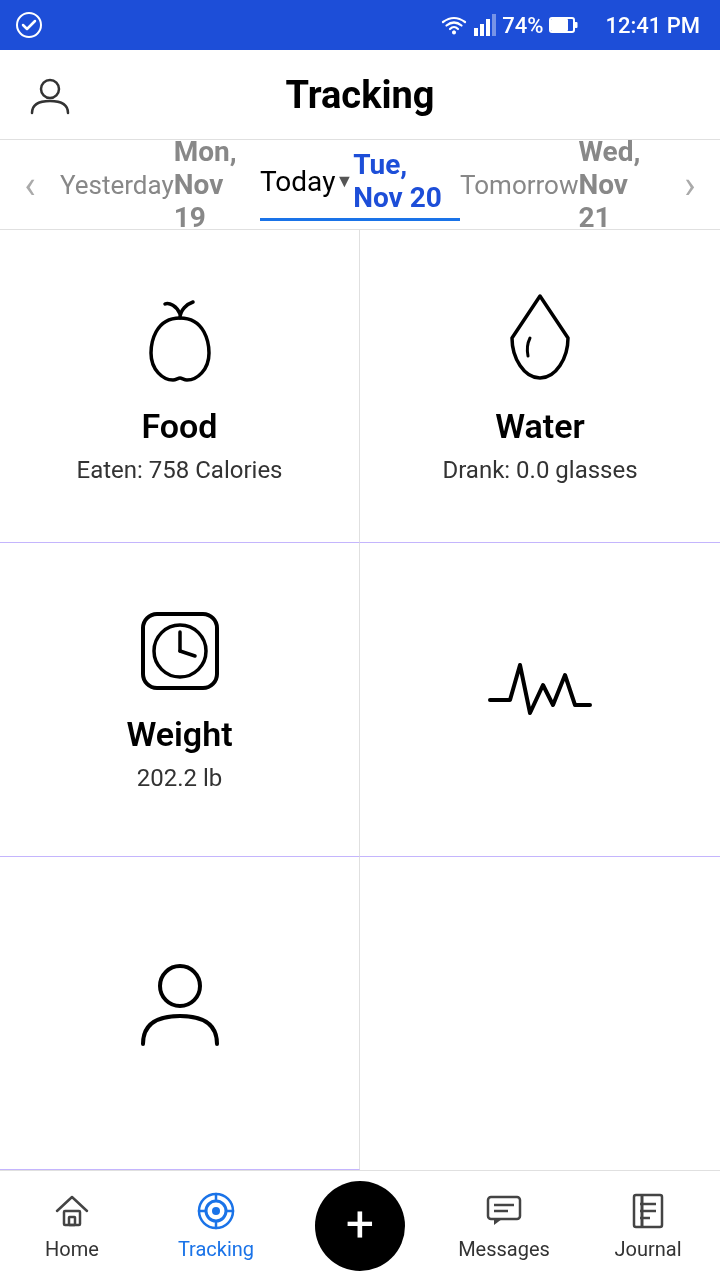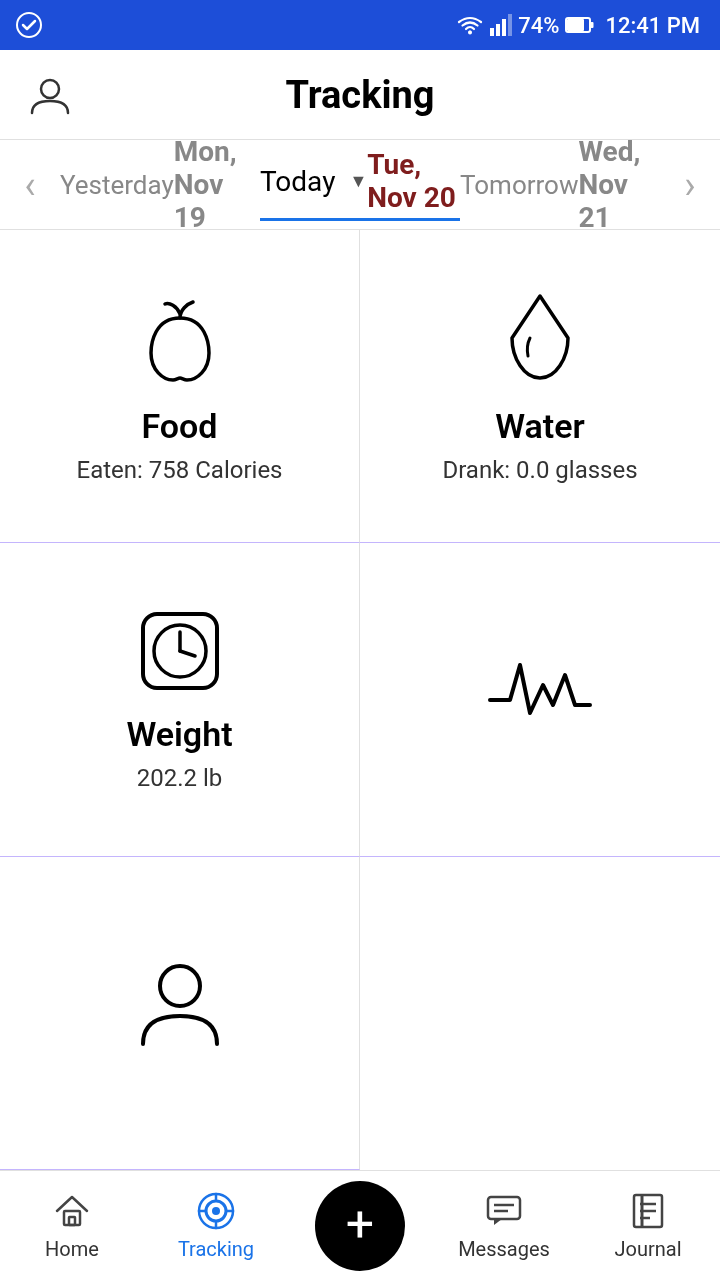--- a/index.html
+++ b/index.html
@@ -93,29 +93,29 @@
     }
     .date-day {
       font-size: 26px;
       color: #888;
     }
     .date-day.active {
       color: #000;
       font-size: 28px;
       display: flex;
       align-items: center;
-      gap: 14px;
+      gap: 0;
     }
     .date-full {
       font-size: 28px;
       color: #888;
       font-weight: bold;
     }
     .date-full.active {
-      color: #7f1d1d;
+      color: #1d4ed8;
     }
     .dropdown-arrow {
       font-size: 18px;
       color: #555;
     }
 
     
     .tracking-grid {
       flex: 1;
       display: grid;
@@ -225,21 +225,21 @@
       <rect x="12" y="5" width="4" height="17" fill="white"></rect>
       <rect x="18" y="0" width="4" height="22" fill="rgba(255,255,255,0.4)"></rect>
     </svg>
     <span style="font-size:22px;font-weight:500;">74%</span>
 
     <svg width="30" height="20" viewBox="0 0 30 20" fill="none">
       <rect x="1" y="3" width="24" height="14" rx="2" stroke="white" stroke-width="2"></rect>
       <rect x="2" y="4" width="17" height="12" rx="1" fill="white"></rect>
       <rect x="25.5" y="7" width="3" height="6" rx="1" fill="white"></rect>
     </svg>
-    <span style="font-size:22px;font-weight:500;margin-left:4px;">12:41 PM</span>
+    <span style="font-size:22px;font-weight:500;margin-left:20px;">12:41 PM</span>
   </div>
 </div>
 
 <div class="header">
   <div class="header-avatar">
     <svg width="44" height="44" viewBox="0 0 44 44" fill="none">
       <circle cx="22" cy="16" r="9" stroke="#333" stroke-width="2.5"></circle>
       <path d="M4 40 Q4 28 22 28 Q40 28 40 40" stroke="#333" stroke-width="2.5" fill="none" stroke-linecap="round"></path>
     </svg>
   </div>

